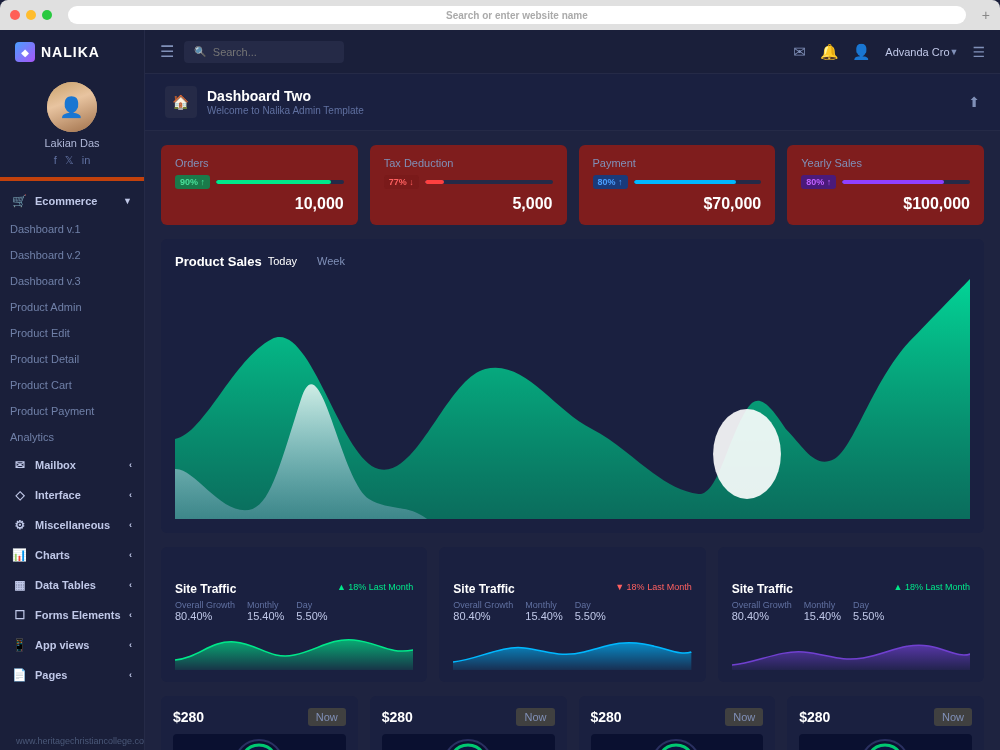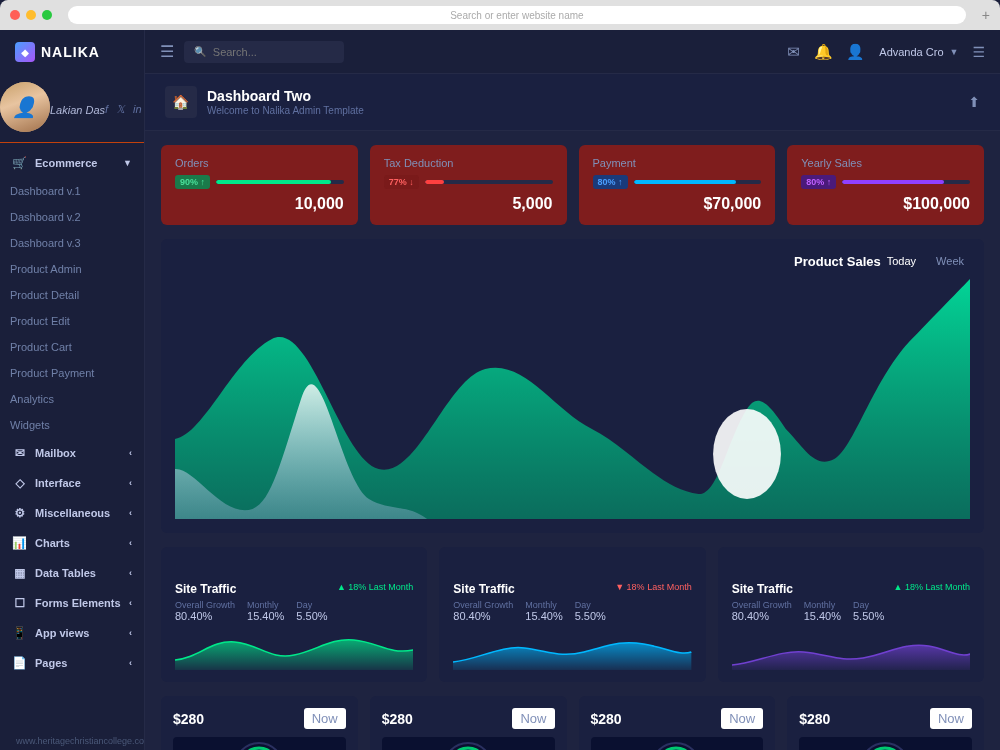--- a/index.html
+++ b/index.html
@@ -23,20 +23,21 @@
       flex: 1;
       margin: 0 10px;
       background: #fff;
       border-radius: 10px;
       height: 18px;
       display: flex;
       align-items: center;
       justify-content: center;
       font-size: 10px;
       color: #888;
+      font-weight: bold;
     }
     .browser-plus {
       color: #888;
       font-size: 14px;
     }
 
     
     .app-container {
       display: flex;
       height: 720px;
@@ -68,24 +69,24 @@
       border-radius: 4px;
       display: flex;
       align-items: center;
       justify-content: center;
       font-size: 10px;
     }
     .logo-text { font-size: 14px; font-weight: 700; color: #fff; letter-spacing: 1px; }
 
     .sidebar-profile {
       display: flex;
+      flex-direction: column;
       align-items: center;
       padding: 8px 0 10px;
-      border-bottom: 1px solid #c2410c;
-      font-style: italic;
+      border-bottom: 4px solid #c2410c;
     }
     .avatar {
       width: 50px;
       height: 50px;
       border-radius: 50%;
       background: #c8a882;
       overflow: hidden;
       display: flex;
       align-items: center;
       justify-content: center;
@@ -149,21 +150,21 @@
     .search-input {
       background: none;
       border: none;
       outline: none;
       color: #8090b8;
       font-size: 11px;
       width: 120px;
     }
     .topbar-right { margin-left: auto; display: flex; align-items: center; gap: 14px; }
     .topbar-icon { color: #8090b8; font-size: 15px; cursor: pointer; }
-    .topbar-user { display: flex; align-items: center; gap: 6px; cursor: pointer; }
+    .topbar-user { display: flex; align-items: center; gap: 0; cursor: pointer; }
     .topbar-username { font-size: 11px; color: #c0c8e8; }
     .topbar-menu-icon { color: #8090b8; font-size: 14px; cursor: pointer; }
 
     
     .main-content {
       flex: 1;
       background: #1e2340;
       overflow-y: auto;
       overflow-x: hidden;
     }
@@ -232,24 +233,23 @@
 
     
     .chart-section {
       background: #1a2040;
       margin: 0 16px 14px;
       border-radius: 6px;
       padding: 14px;
     }
     .chart-header {
       display: flex;
-      justify-content: flex-end;
+      justify-content: flex-start;
       align-items: center;
       margin-bottom: 10px;
-      margin-left: 31px;
     }
     .chart-title { font-size: 13px; font-weight: 600; color: #fff; }
     .chart-tabs { display: flex; gap: 8px; }
     .chart-tab {
       font-size: 11px;
       color: #8090b8;
       cursor: pointer;
       padding: 2px 6px;
     }
     .chart-tab.active { color: #fff; }
@@ -300,22 +300,22 @@
       padding: 12px;
     }
     .product-card-header {
       display: flex;
       justify-content: space-between;
       align-items: center;
       margin-bottom: 8px;
     }
     .product-price { font-size: 14px; font-weight: 700; color: #fff; }
     .product-btn {
-      font-size: 13px;
-      background: #ffffff;
+      font-size: 11px;
+      background: #404040;
       color: #8090b8;
       border: none;
       padding: 3px 8px;
       border-radius: 3px;
       cursor: pointer;
     }
     .product-image {
       width: 100%;
       height: 60px;
       background: #0a1030;
@@ -383,36 +383,33 @@
       <div class="nav-item nav-sub">
         <span>Dashboard v.2</span>
       </div>
       <div class="nav-item nav-sub">
         <span>Dashboard v.3</span>
       </div>
       <div class="nav-item nav-sub">
         <span>Product Admin</span>
       </div>
       <div class="nav-item nav-sub">
+        <span>Product Edit</span>
+      </div>
+      <div class="nav-item nav-sub">
         <span>Product Detail</span>
       </div>
       <div class="nav-item nav-sub">
-        <span>Product Edit</span>
-      </div>
-      <div class="nav-item nav-sub">
         <span>Product Cart</span>
       </div>
       <div class="nav-item nav-sub">
         <span>Product Payment</span>
       </div>
       <div class="nav-item nav-sub">
         <span>Analytics</span>
-      </div>
-      <div class="nav-item nav-sub">
-        <span>Widgets</span>
       </div>
 
       <div class="nav-item section-header">
         <span class="nav-icon">✉</span>
         <span>Mailbox</span>
         <span class="nav-chevron">‹</span>
       </div>
       <div class="nav-item section-header">
         <span class="nav-icon">◇</span>
         <span>Interface</span>

